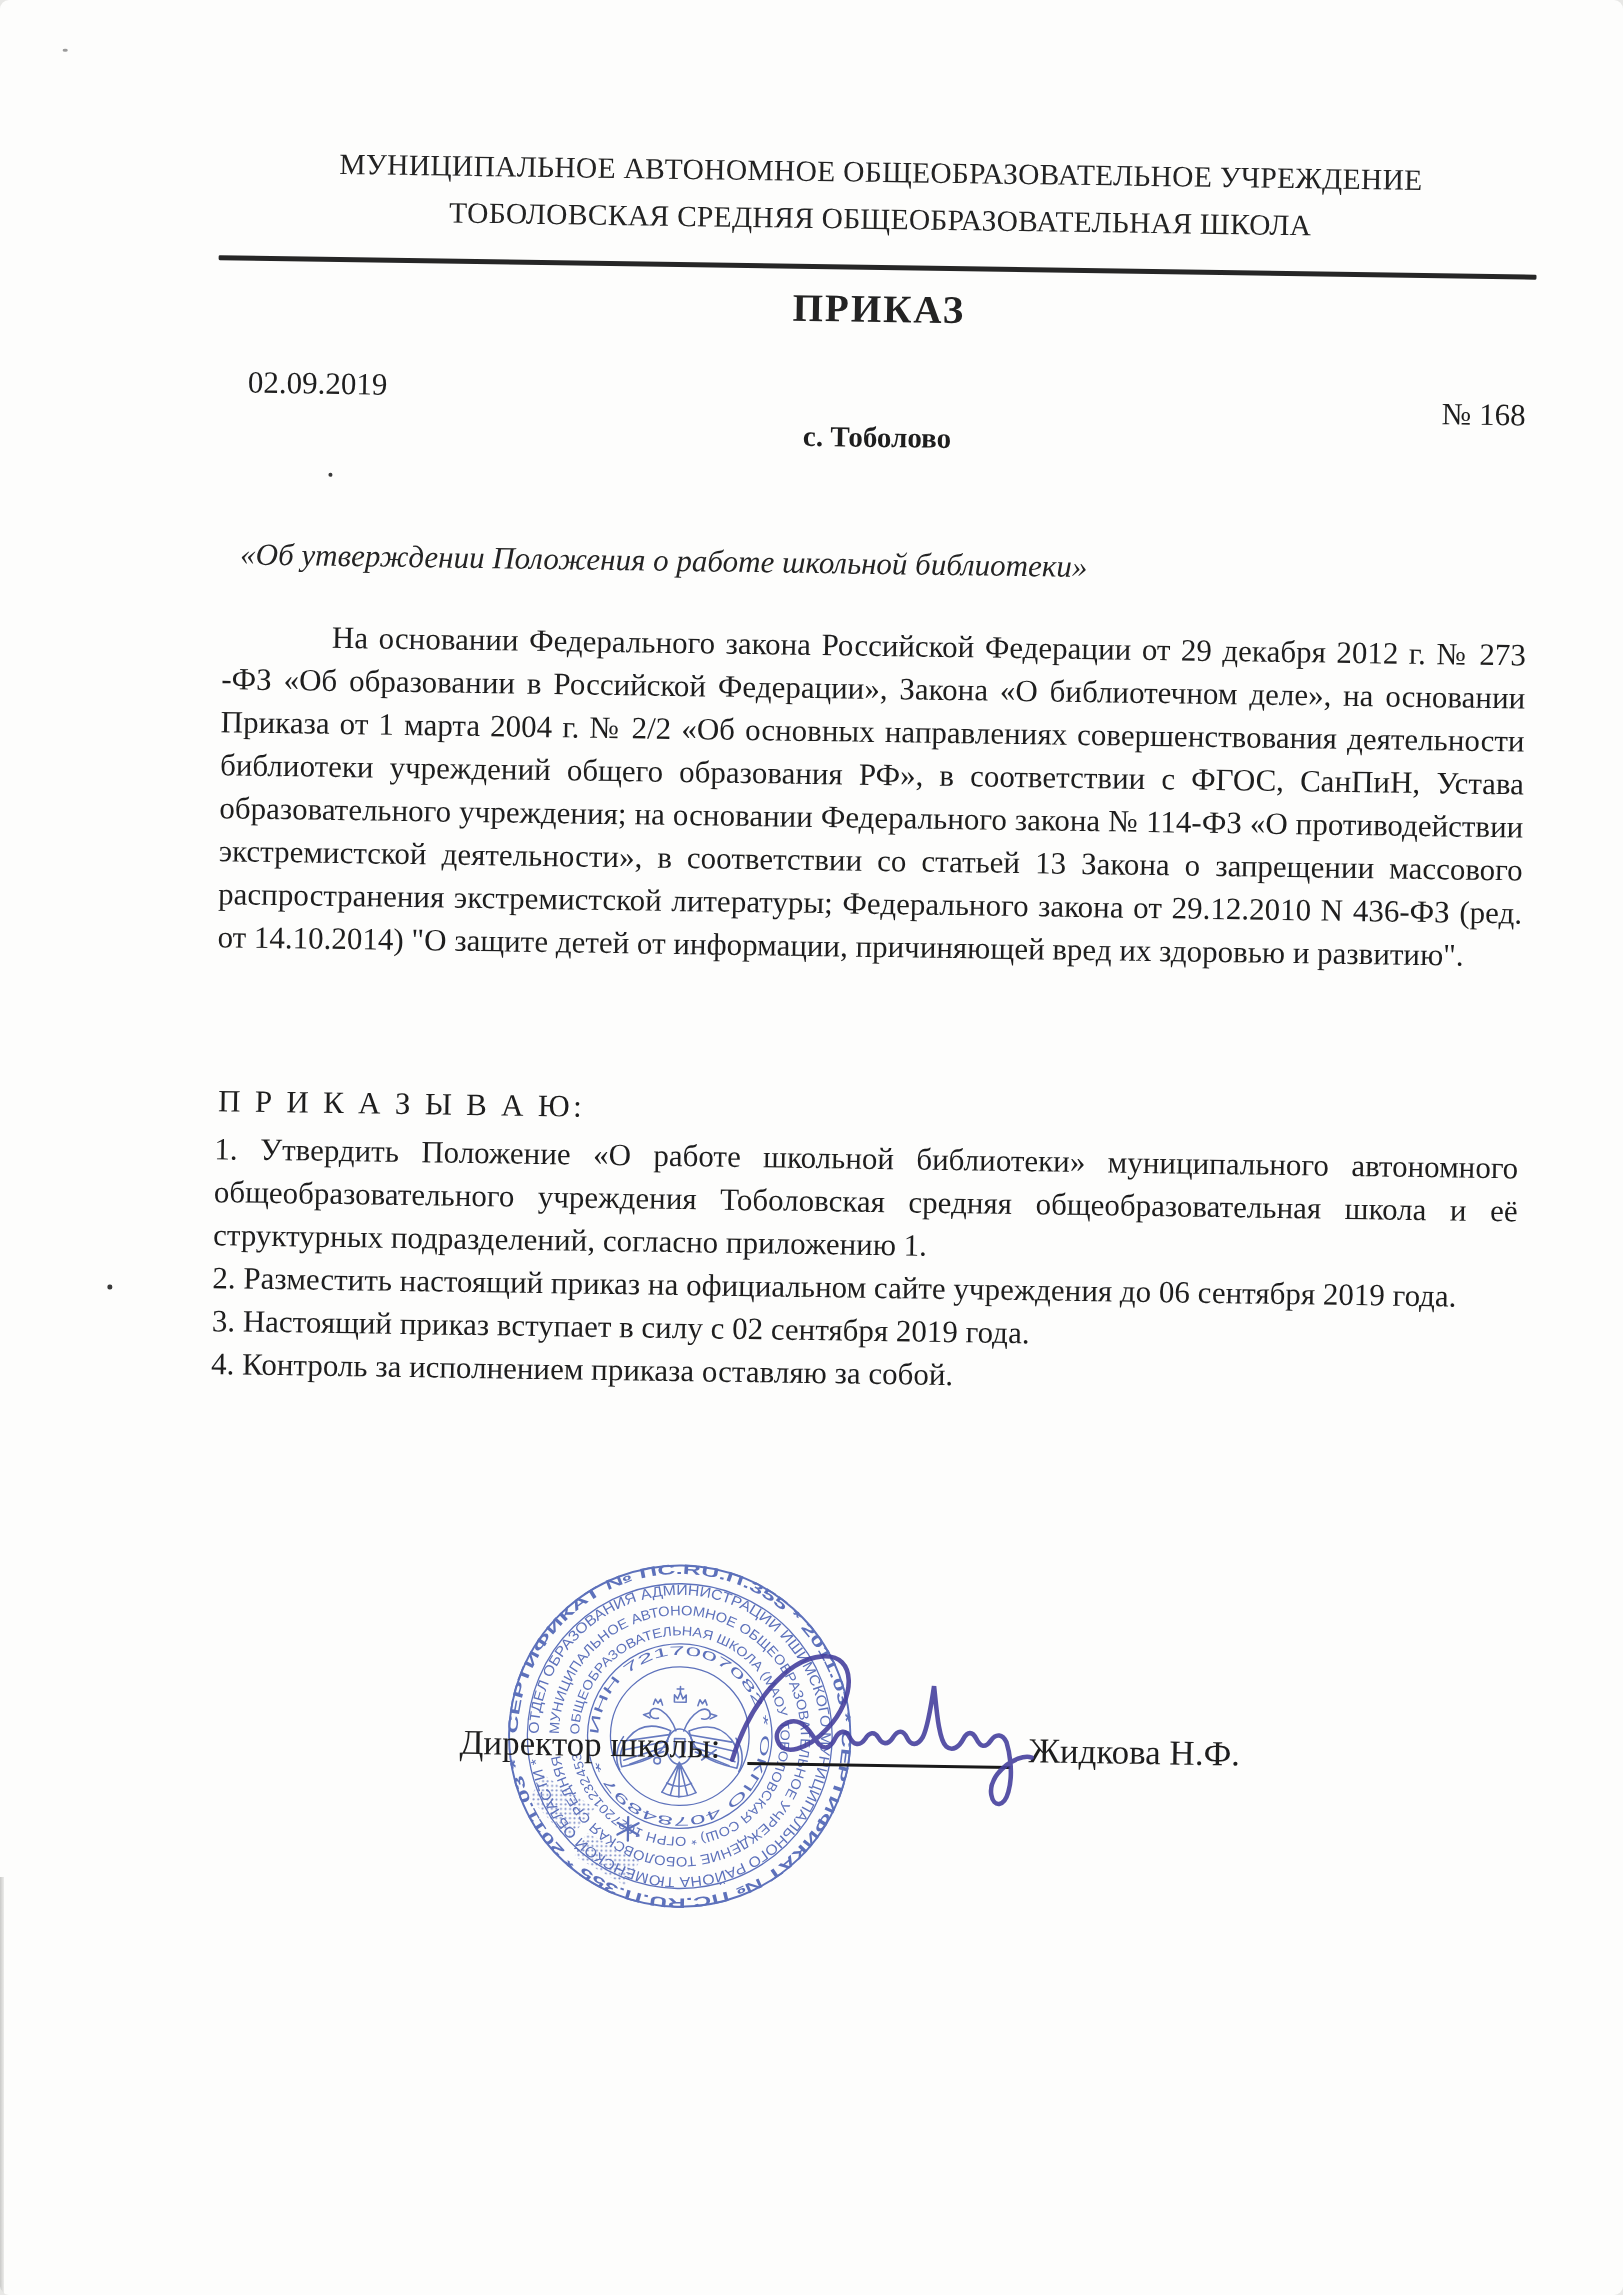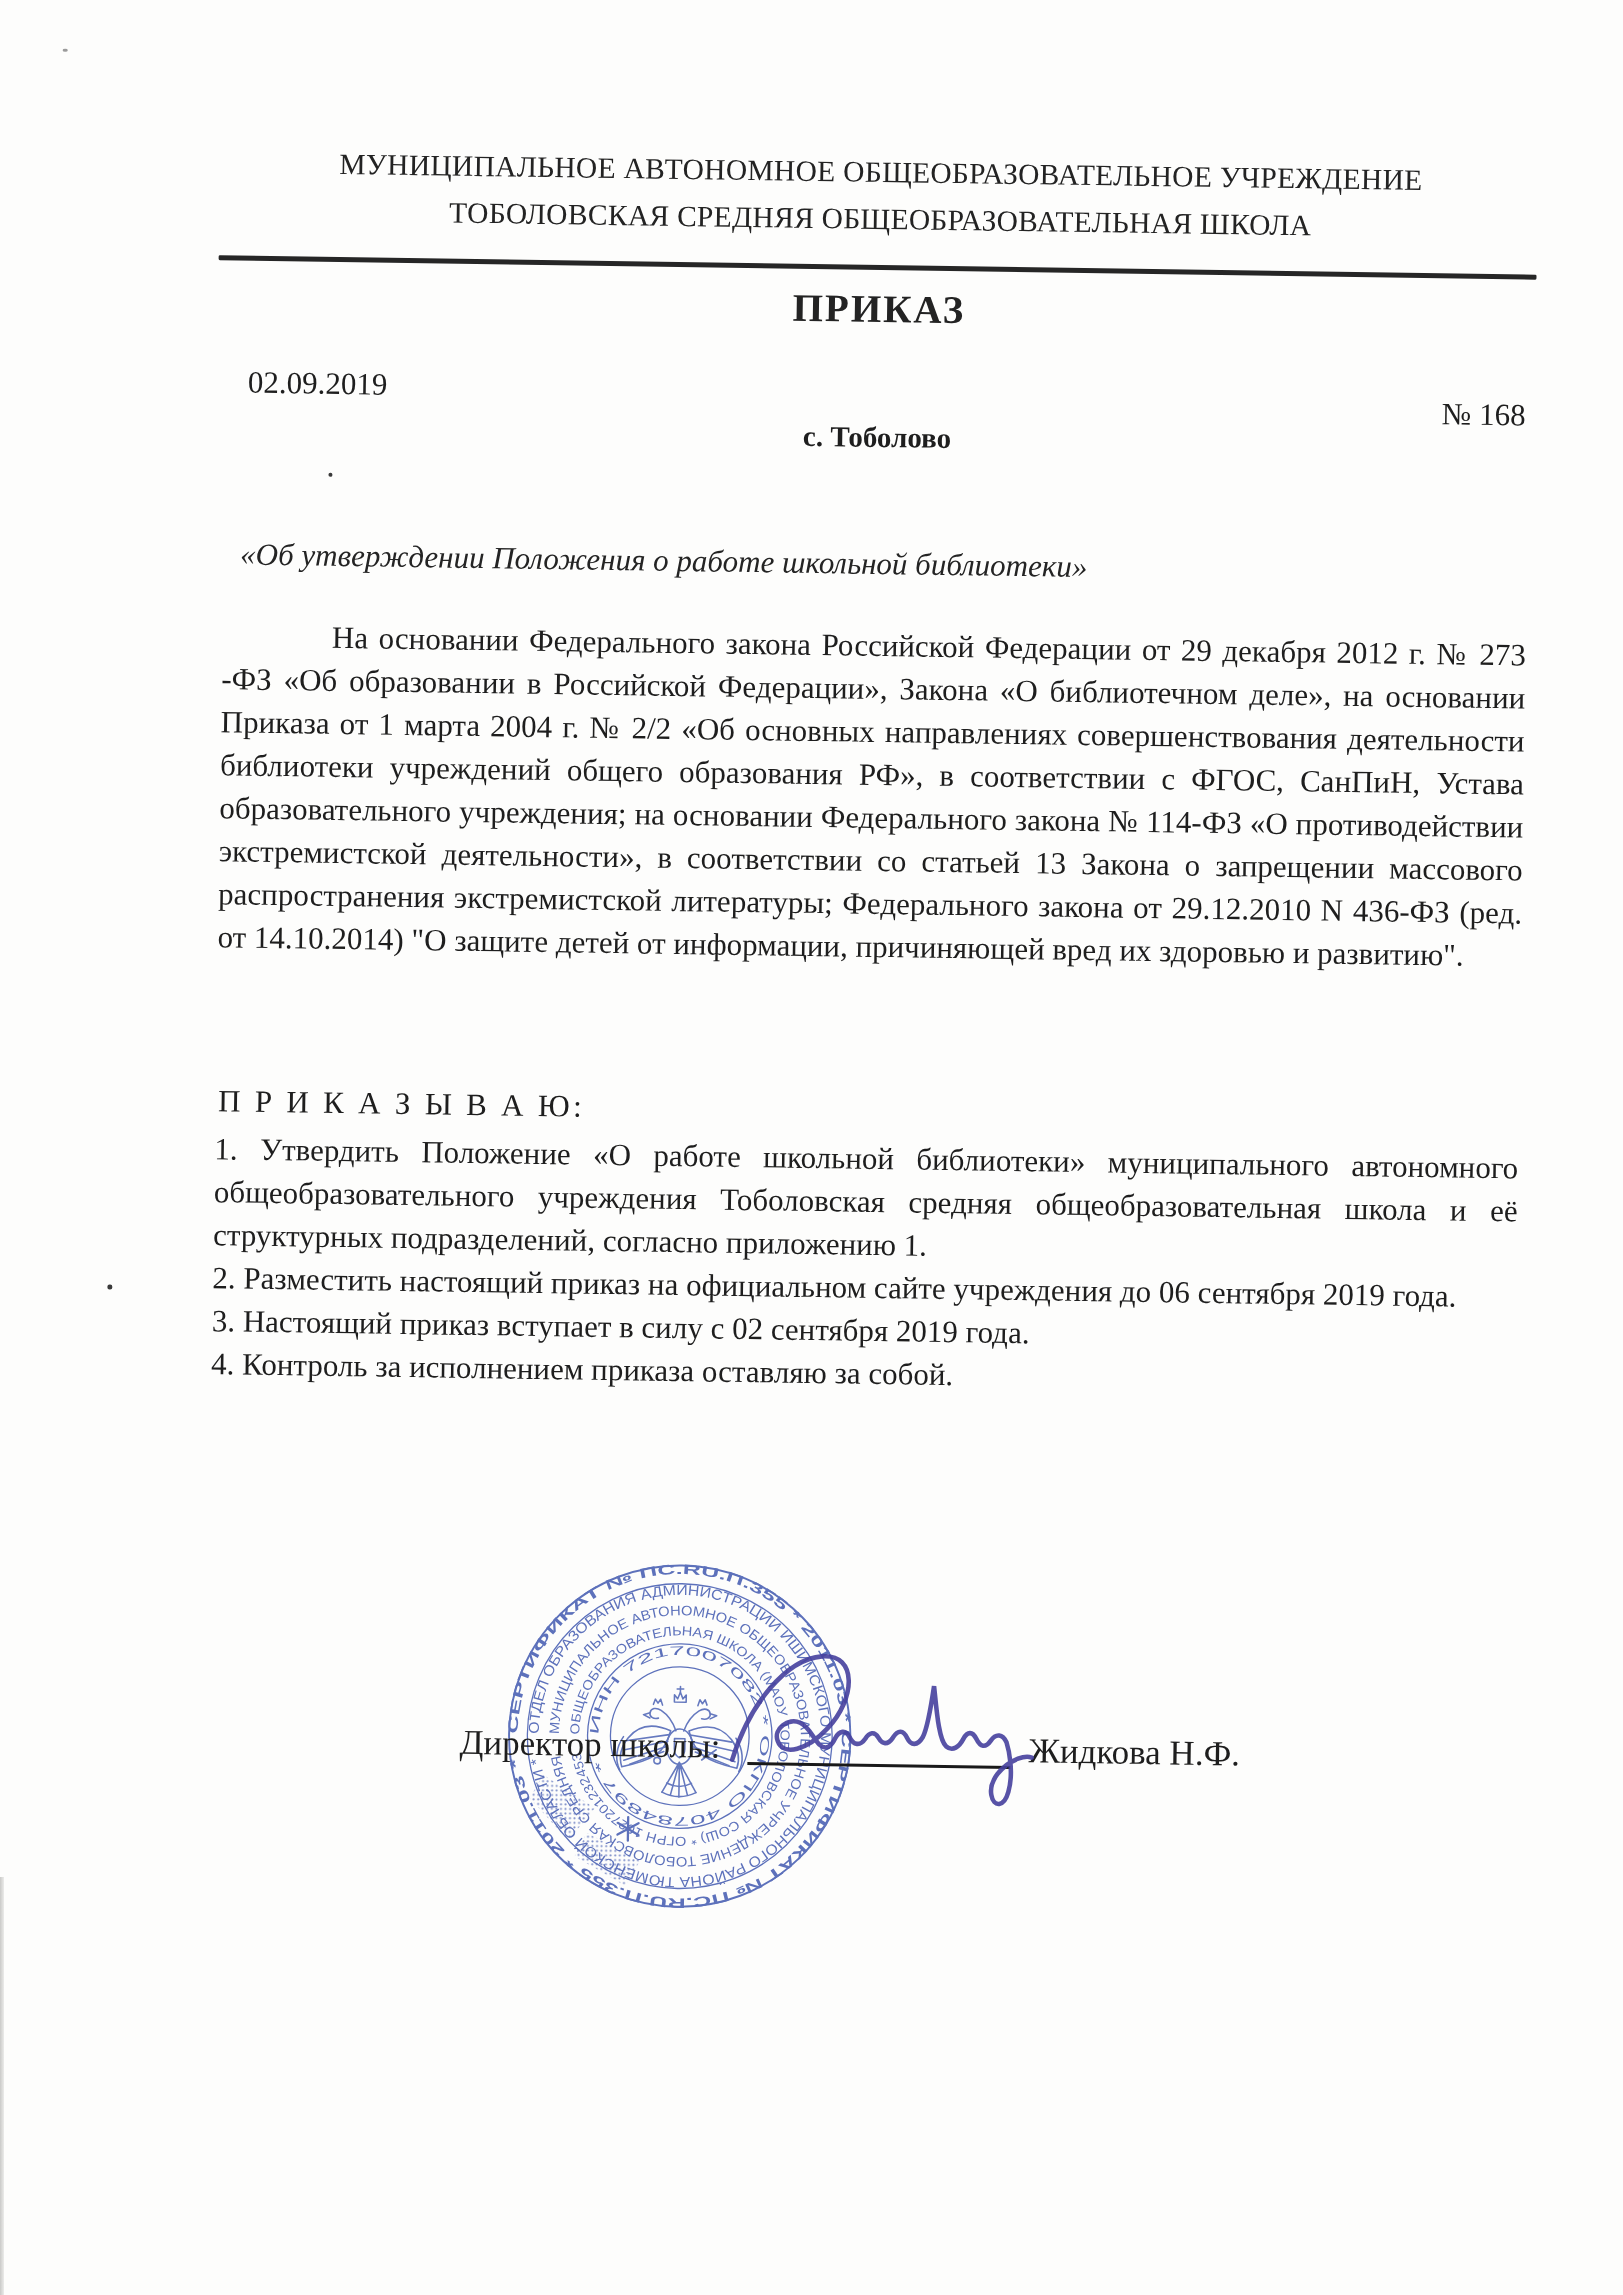--- a/index.html
+++ b/index.html
@@ -1,20 +1,21 @@
 <!DOCTYPE html>
 <html style="font-size:10.5px"><head>
 <meta charset="utf-8">
 <style>
   html,body{margin:0;padding:0;background:#e8e8e6;}
   .page{
     position:relative;width:1623px;height:2295px;margin:0 auto;
     background:#fdfdfc;overflow:hidden;
     font-family:"Liberation Serif","DejaVu Serif",serif;
     color:#1e1e1e;
+    border-radius:9px;
   }
   .sheet{position:absolute;inset:0;transform:rotate(0.85deg);transform-origin:812px 1047px;}
   .org{
     position:absolute;left:216px;top:148px;width:1304px;text-align:center;
     font-size:29.5px;line-height:47px;letter-spacing:0.3px;color:#232323;
   }
   .rule{position:absolute;left:207px;top:264px;width:1318px;height:5.2px;background:#262626;border-radius:1.3px;}
   .doc-type{
     position:absolute;left:216px;top:285px;width:1304px;margin:0;text-align:center;
     font-size:39px;font-weight:bold;letter-spacing:2px;color:#232323;

